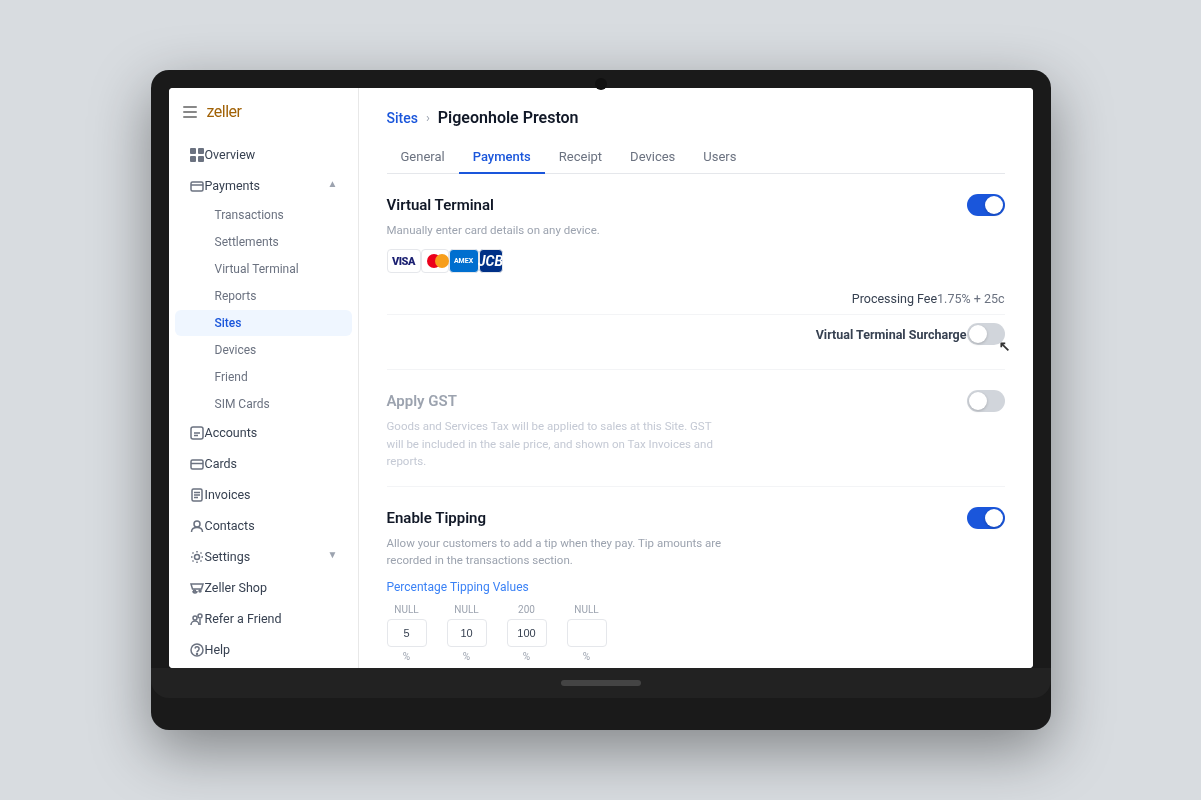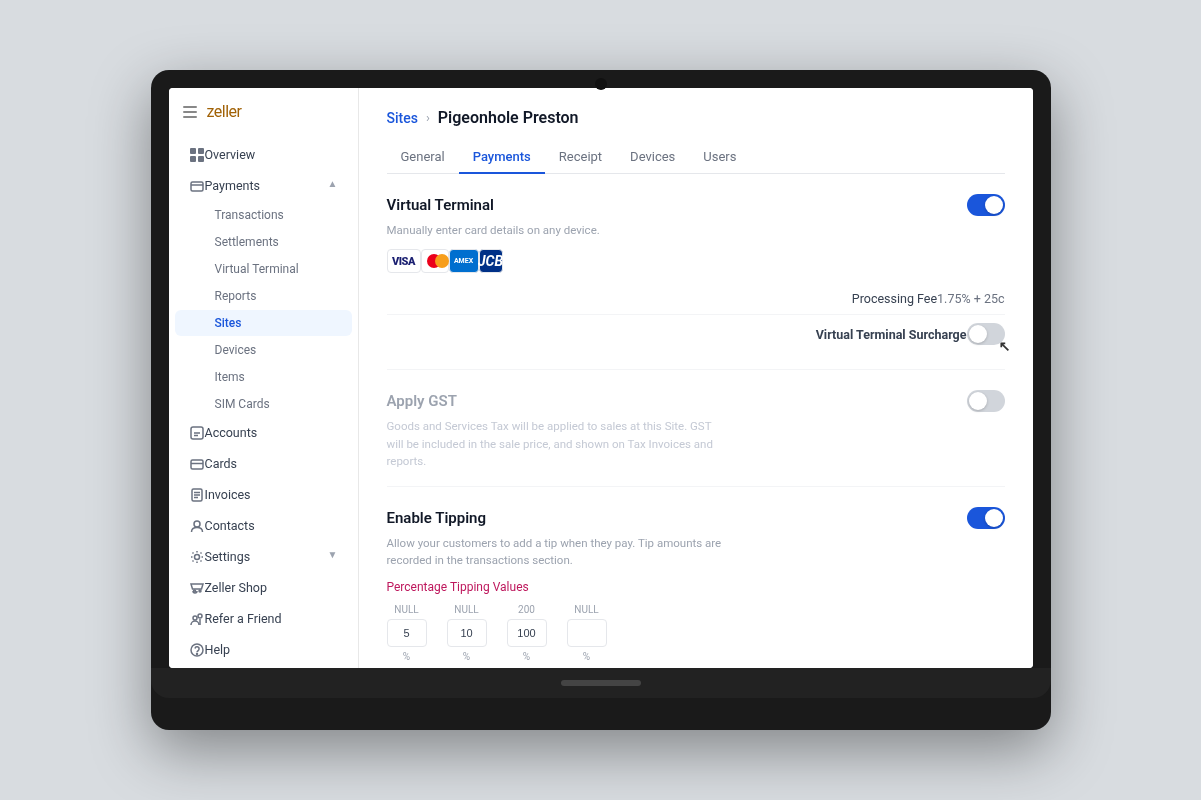--- a/index.html
+++ b/index.html
@@ -442,21 +442,21 @@
             <div class="sub-nav-item active">
               <span>Sites</span>
             </div>
           </div>
 
           <div class="sub-nav-item" style="padding-left:40px">
             <span>Devices</span>
           </div>
 
           <div class="sub-nav-item" style="padding-left:40px">
-            <span>Items</span>
+            <span>Friend</span>
           </div>
 
           <div class="sub-nav-item" style="padding-left:40px">
             <span>SIM Cards</span>
           </div>
 
           <div class="nav-item">
             <div class="nav-item-icon">
               <svg width="14" height="14" viewBox="0 0 14 14" fill="none" stroke="currentColor" stroke-width="1.5">
                 <rect x="1" y="1" width="12" height="12" rx="2"></rect>
@@ -621,21 +621,21 @@
         <div class="section">
           <div class="section-header">
             <span class="section-title">Enable Tipping</span>
             <div class="toggle on">
               <div class="toggle-knob"></div>
             </div>
           </div>
           <div class="section-desc">Allow your customers to add a tip when they pay. Tip amounts are recorded in the transactions section.</div>
 
           <div style="margin-top: 10px;">
-            <div style="font-size:12px; color:#be185d; margin-bottom:8px;">Percentage Tipping Values</div>
+            <div style="font-size:12px; color:#3b82f6; margin-bottom:8px;">Percentage Tipping Values</div>
             <div class="tipping-values">
               <div class="tipping-column">
                 <span class="tipping-label">NULL</span>
                 <input class="tipping-input" type="text" value="5" style="">
                 <span class="tipping-label">%</span>
               </div>
               <div class="tipping-column">
                 <span class="tipping-label">NULL</span>
                 <input class="tipping-input" type="text" value="10" style="">
                 <span class="tipping-label">%</span>

